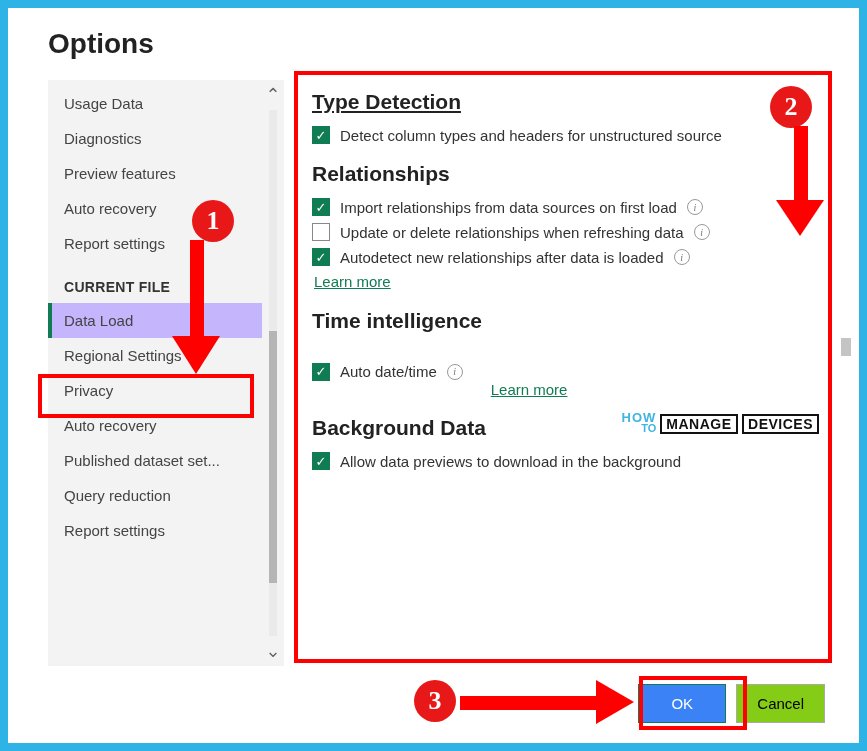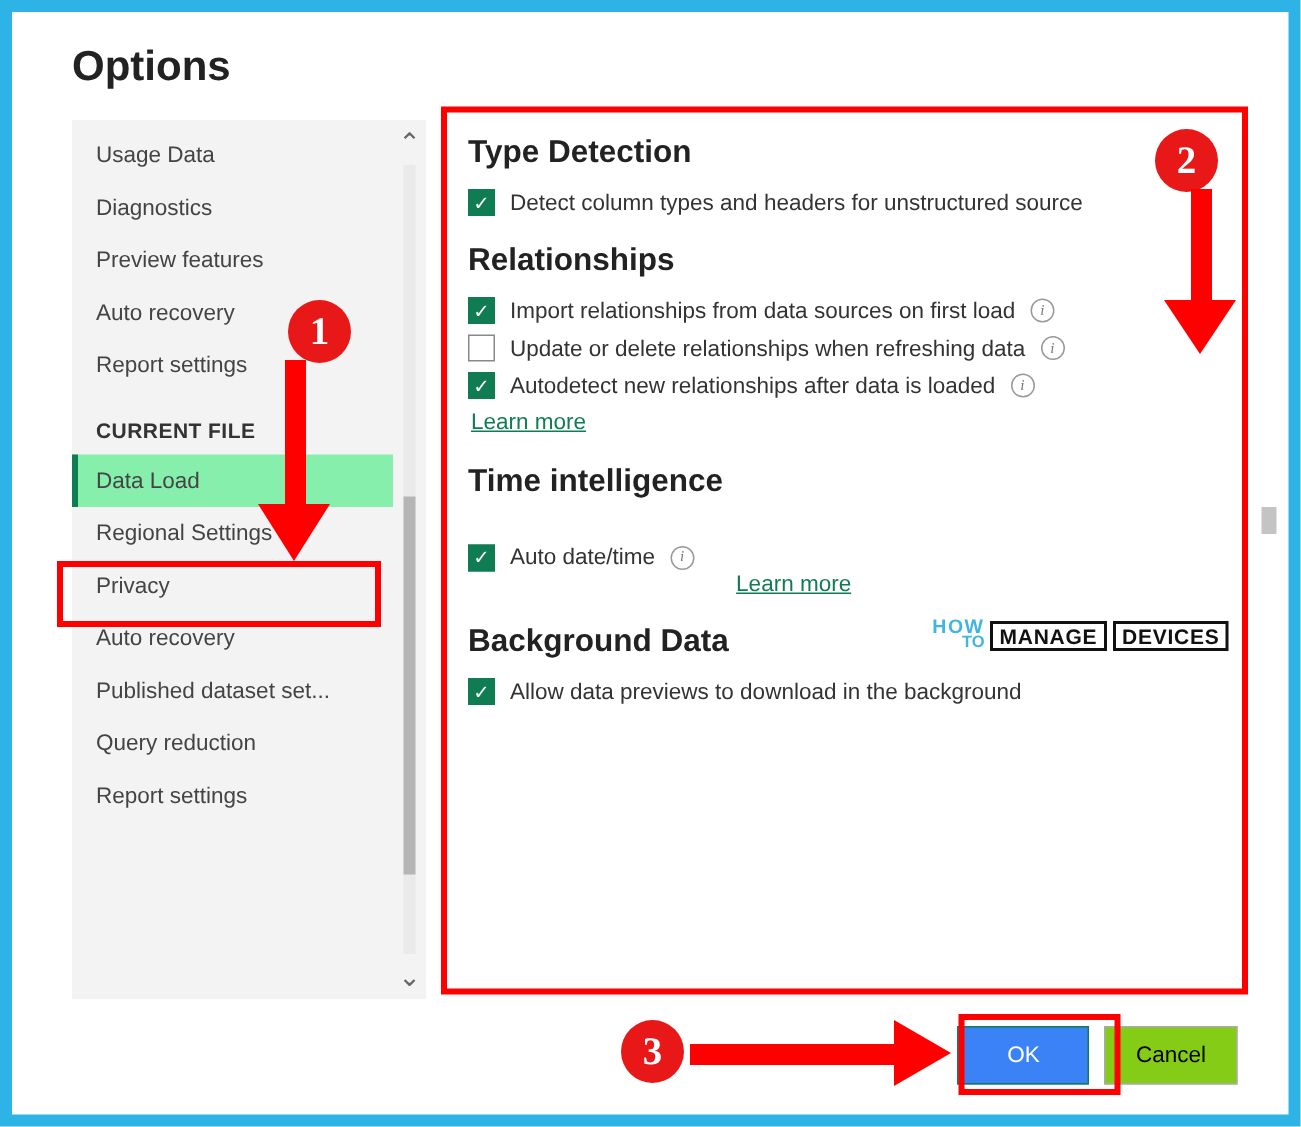--- a/index.html
+++ b/index.html
@@ -51,21 +51,21 @@
       text-overflow: ellipsis;
     }
     .sidebar-header {
       font-size: 14px;
       font-weight: 700;
       color: #333;
       padding: 18px 16px 8px 16px;
       letter-spacing: 0.3px;
     }
     .sidebar-item.selected {
-      background: #86efac;
+      background: #c4b5fd;
       border-left: 4px solid #107c54;
       padding-left: 12px;
     }
     .scroll-col {
       width: 22px;
       display: flex;
       flex-direction: column;
       align-items: center;
       justify-content: space-between;
       padding: 6px 0;
@@ -97,21 +97,21 @@
       overflow: hidden;
       padding: 4px 4px 4px 0;
     }
     .section-title {
       font-size: 21px;
       font-weight: 600;
       color: #222;
       margin-top: 18px;
       margin-bottom: 12px;
     }
-    .section-title:first-child { margin-top: 6px; }
+    .section-title:first-child { margin-top: 6px; text-decoration: underline; }
     .check-row {
       display: flex;
       align-items: center;
       gap: 10px;
       margin: 7px 0;
       font-size: 15px;
       color: #333;
     }
     .checkbox {
       width: 18px;

